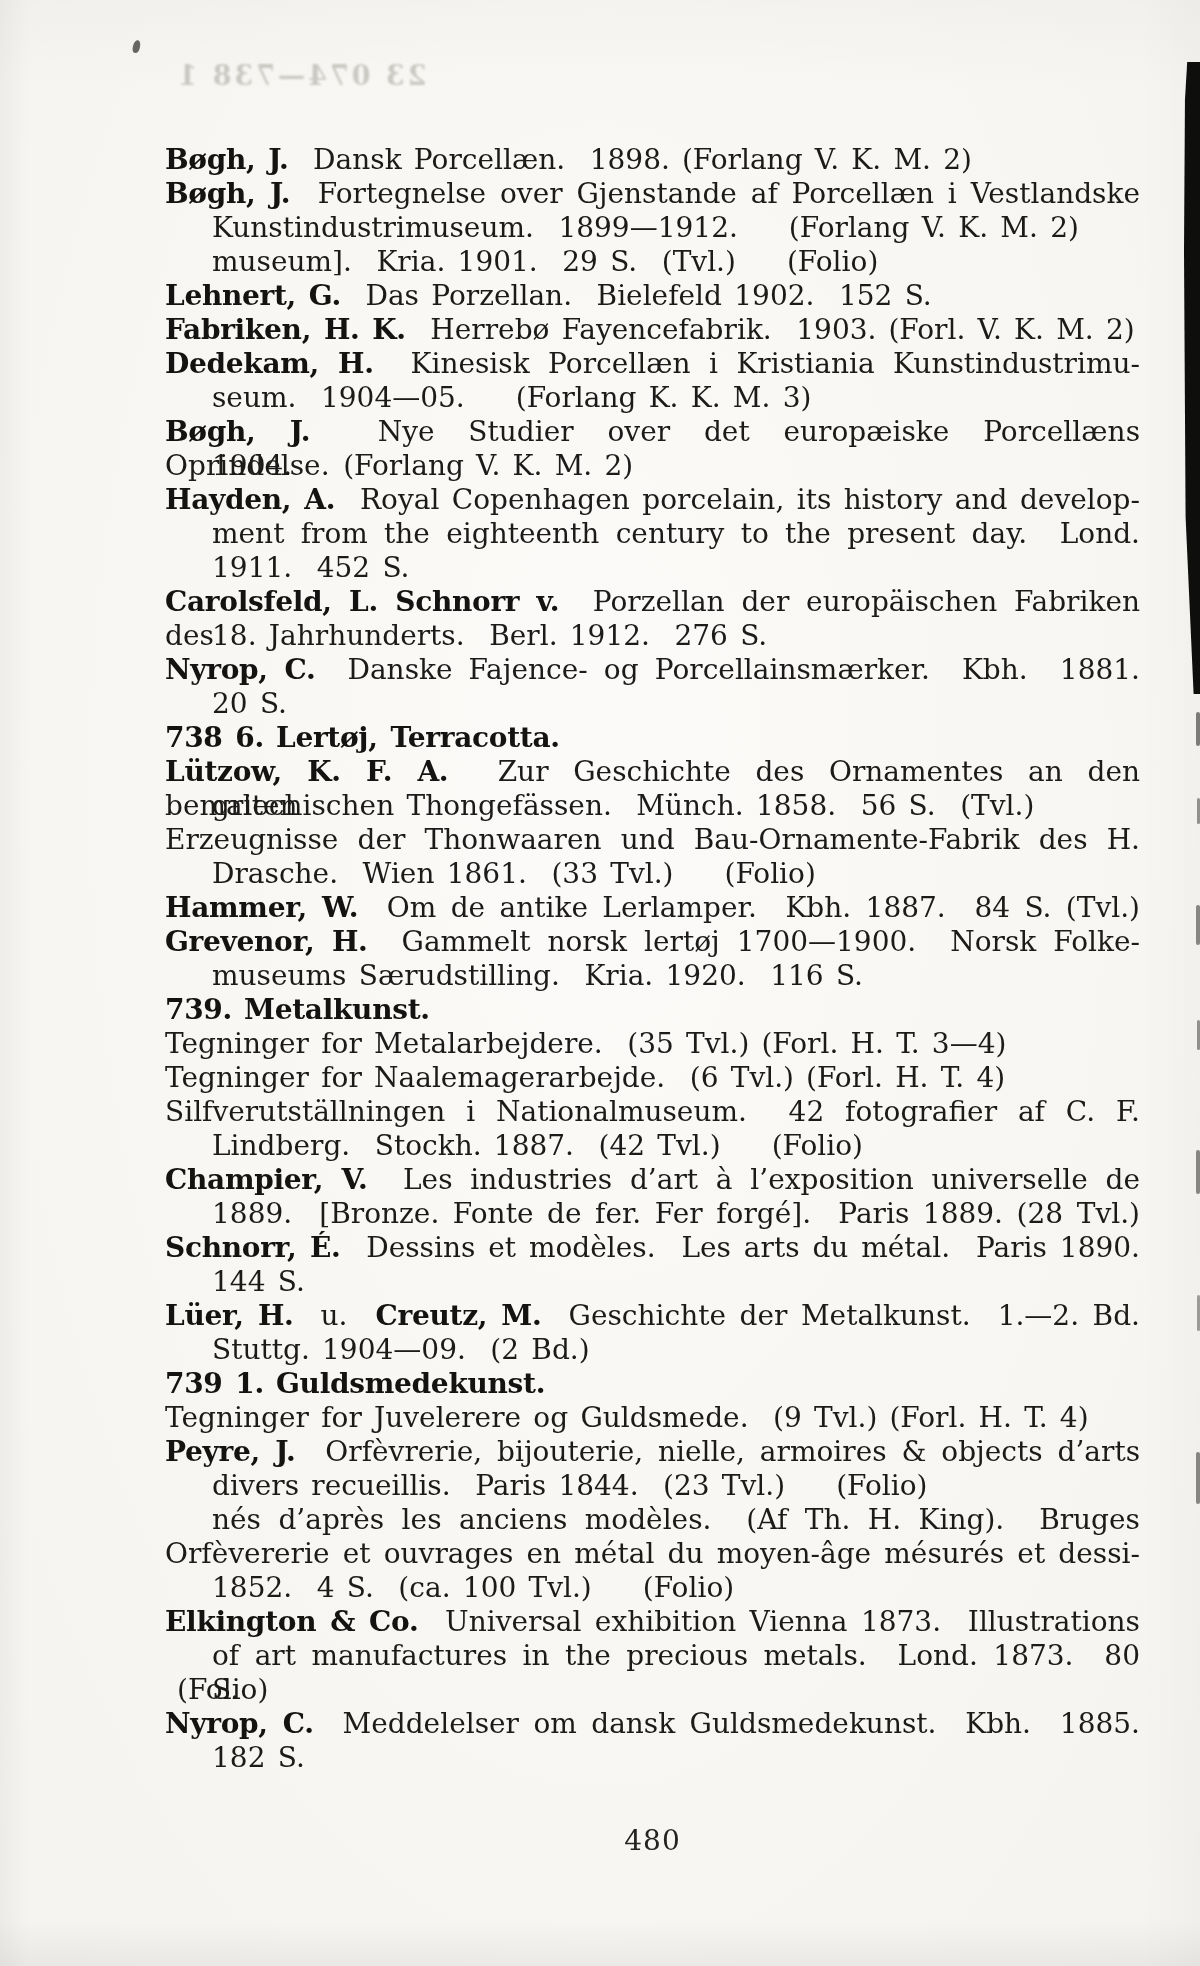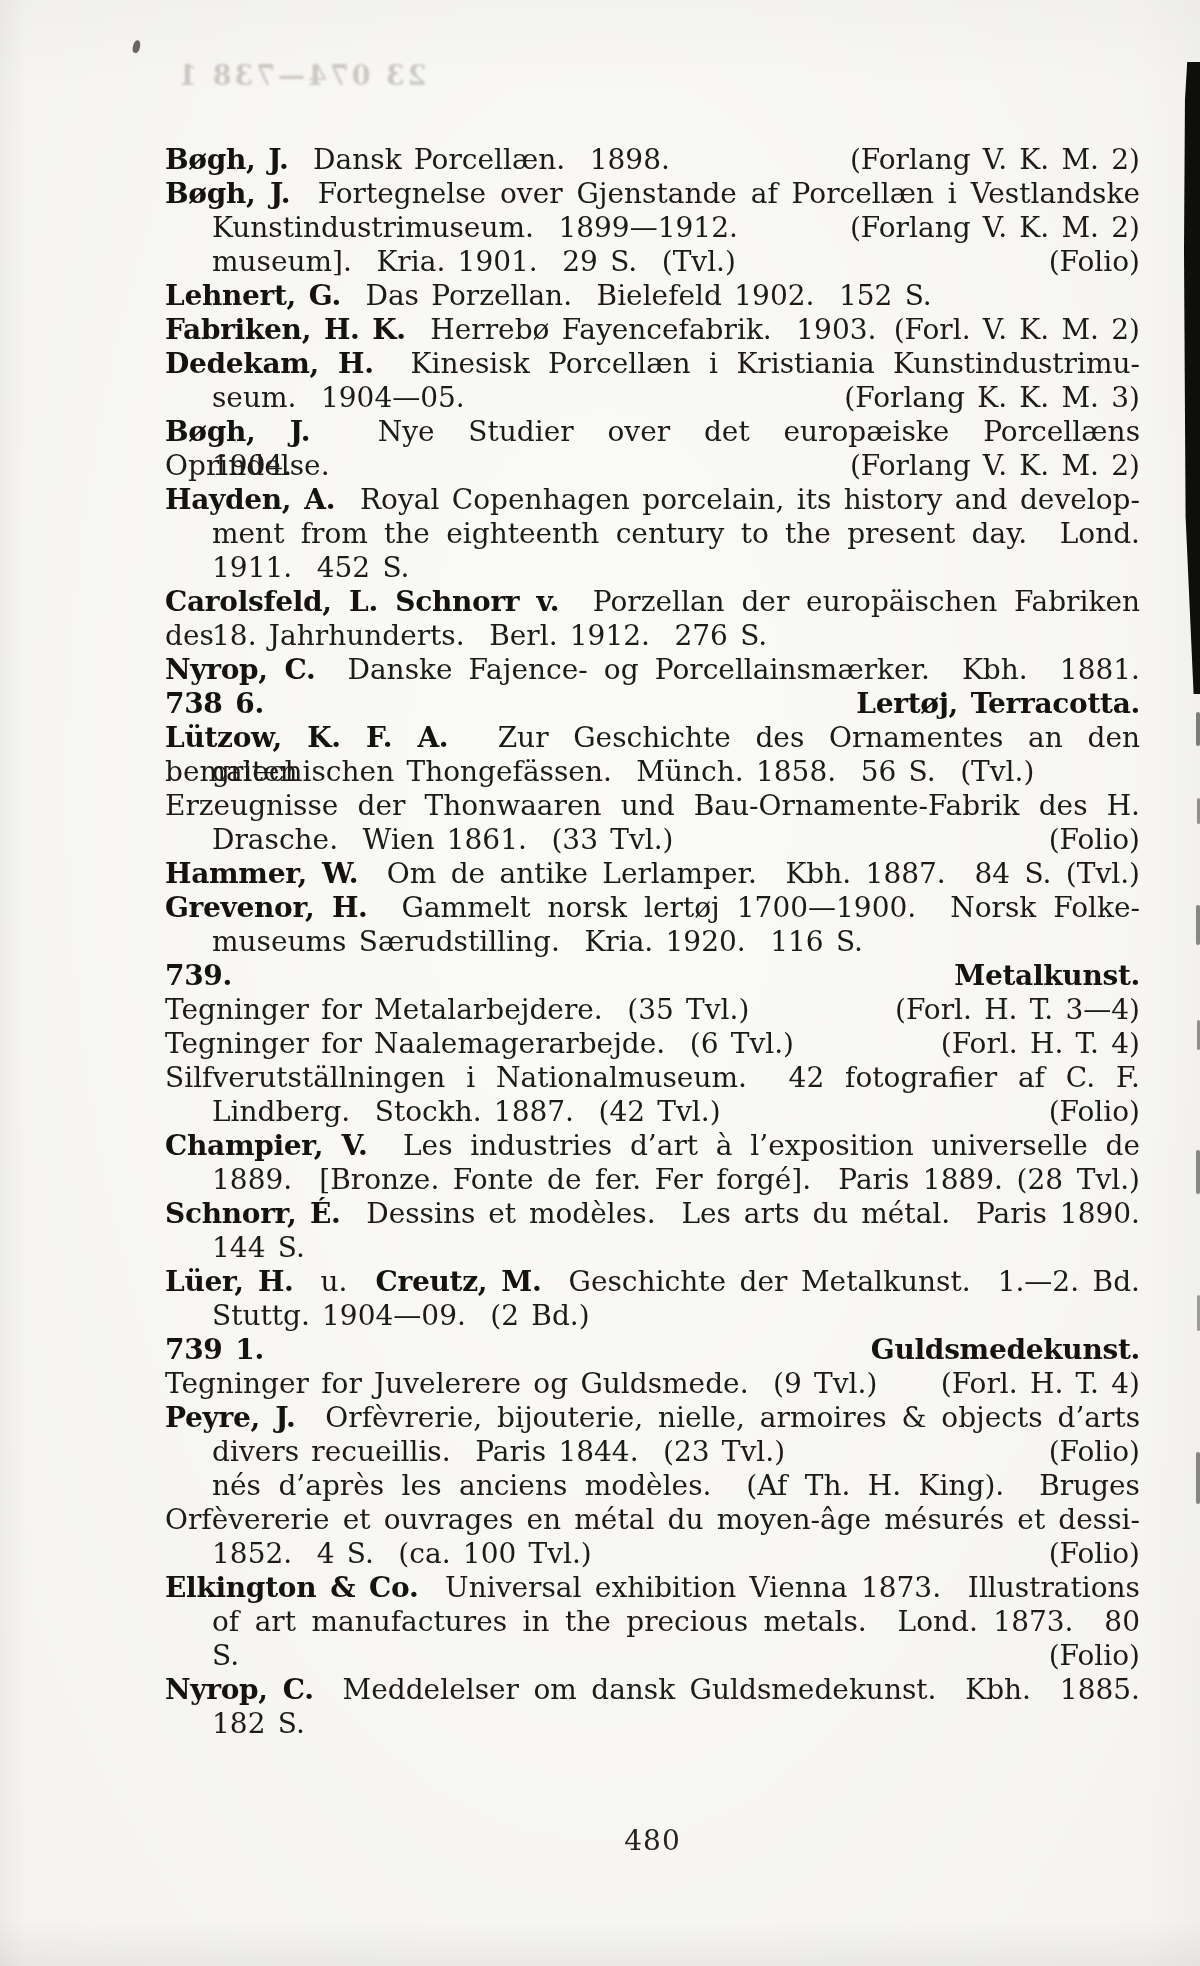--- a/index.html
+++ b/index.html
@@ -16,22 +16,22 @@
       linear-gradient(to left, rgba(0,0,0,0.02), rgba(0,0,0,0) 60px),
       linear-gradient(to top, rgba(0,0,0,0.05), rgba(0,0,0,0) 46px),
       linear-gradient(to bottom, rgba(0,0,0,0.018), rgba(0,0,0,0) 90px),
       radial-gradient(ellipse at 50% 40%, rgba(255,255,255,0.5), rgba(0,0,0,0.012));
   }
   .text-block{
     position:absolute;left:165px;top:143px;width:975px;
     font-size:28px;color:#1c1b19;word-spacing:0.12em;
   }
   .line{height:34px;line-height:34px;white-space:nowrap;overflow:visible;}
-  .line.ind{padding-left:47px;}
-  .line.flexline{display:flex;justify-content:space-between;white-space:nowrap;}
+  .line.ind{padding-left:47px;gap:39px;}
+  .line.flexline{display:flex;white-space:nowrap;}
   .line.spread{text-align:justify;text-align-last:justify;white-space:normal;}
   .bld{font-weight:bold;color:#141311;letter-spacing:-0.3px;}
   .rt{white-space:nowrap;margin-left:12px;}
   .page-number{
     position:absolute;left:165px;top:1824px;width:975px;height:34px;
     line-height:34px;text-align:center;font-size:28px;color:#242320;
     letter-spacing:1px;
   }
   .ghost{
     position:absolute;left:140px;top:58px;width:322px;height:36px;
@@ -96,20 +96,21 @@
     <div class="line ind flexline">
       <span><span>1904.</span></span>
       <span class="rt">(Forlang V. K. M. 2)</span>
     </div>
     <div class="line spread"><span><span class="bld">Hayden, A.</span><span>&nbsp; Royal Copenhagen porcelain, its history and develop-</span></span></div>
     <div class="line ind spread"><span><span>ment from the eighteenth century to the present day.&nbsp; Lond.</span></span></div>
     <div class="line ind"><span><span>1911.&nbsp; 452 S.</span></span></div>
     <div class="line spread"><span><span class="bld">Carolsfeld, L. Schnorr v.</span><span>&nbsp; Porzellan der europäischen Fabriken des</span></span></div>
     <div class="line ind"><span><span>18. Jahrhunderts.&nbsp; Berl. 1912.&nbsp; 276 S.</span></span></div>
     <div class="line spread"><span><span class="bld">Nyrop, C.</span><span>&nbsp; Danske Fajence- og Porcellainsmærker.&nbsp; Kbh.&nbsp; 1881.</span></span></div>
+    <div class="line ind"><span><span>20 S.</span></span></div>
     <div class="line flexline">
       <span><span class="bld">738 6.</span></span>
       <span class="rt bld">Lertøj, Terracotta.</span>
     </div>
     <div class="line spread"><span><span class="bld">Lützow, K. F. A.</span><span>&nbsp; Zur Geschichte des Ornamentes an den bemalten</span></span></div>
     <div class="line ind"><span><span>griechischen Thongefässen.&nbsp; Münch. 1858.&nbsp; 56 S.&nbsp; (Tvl.)</span></span></div>
     <div class="line spread"><span><span>Erzeugnisse der Thonwaaren und Bau-Ornamente-Fabrik des H.</span></span></div>
     <div class="line ind flexline">
       <span><span>Drasche.&nbsp; Wien 1861.&nbsp; (33 Tvl.)</span></span>
       <span class="rt">(Folio)</span>

